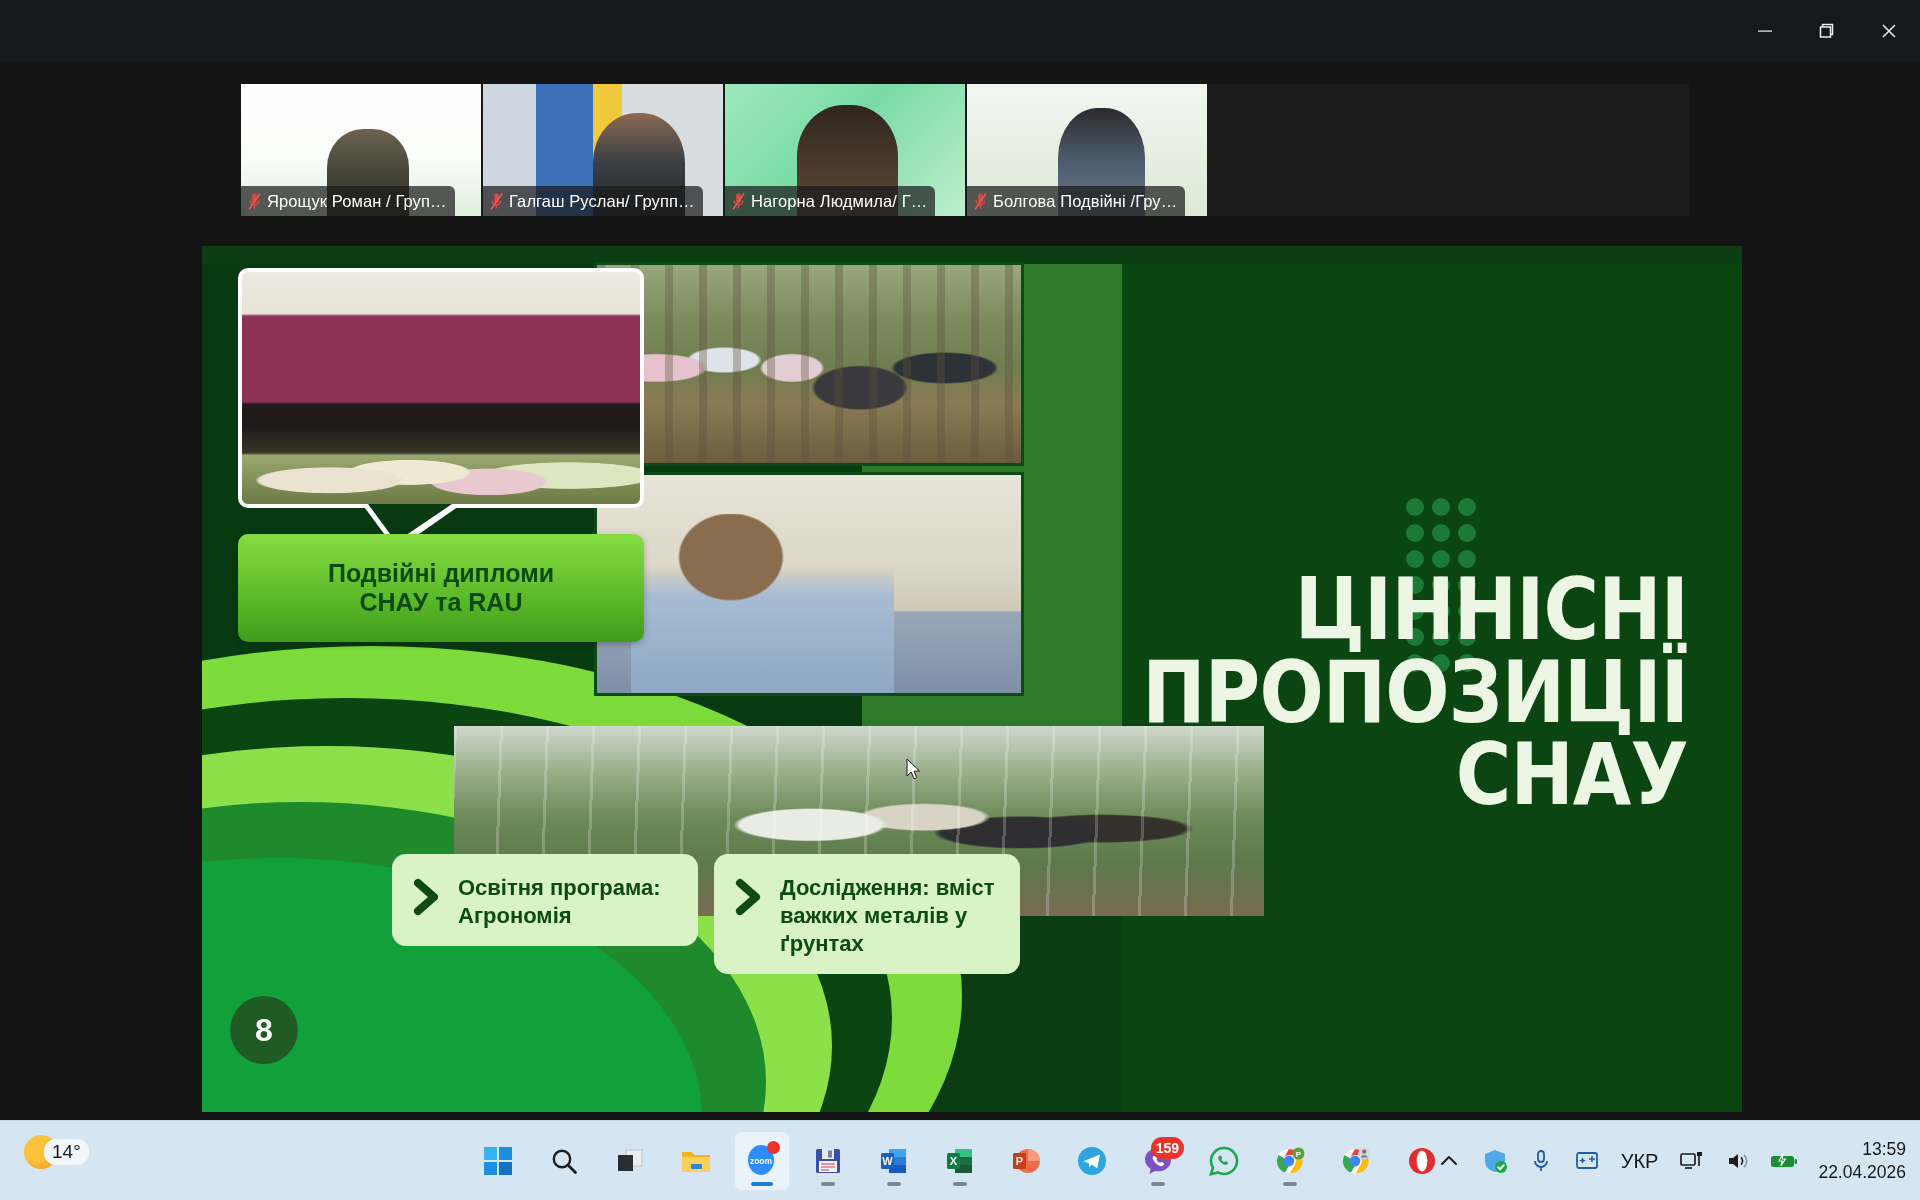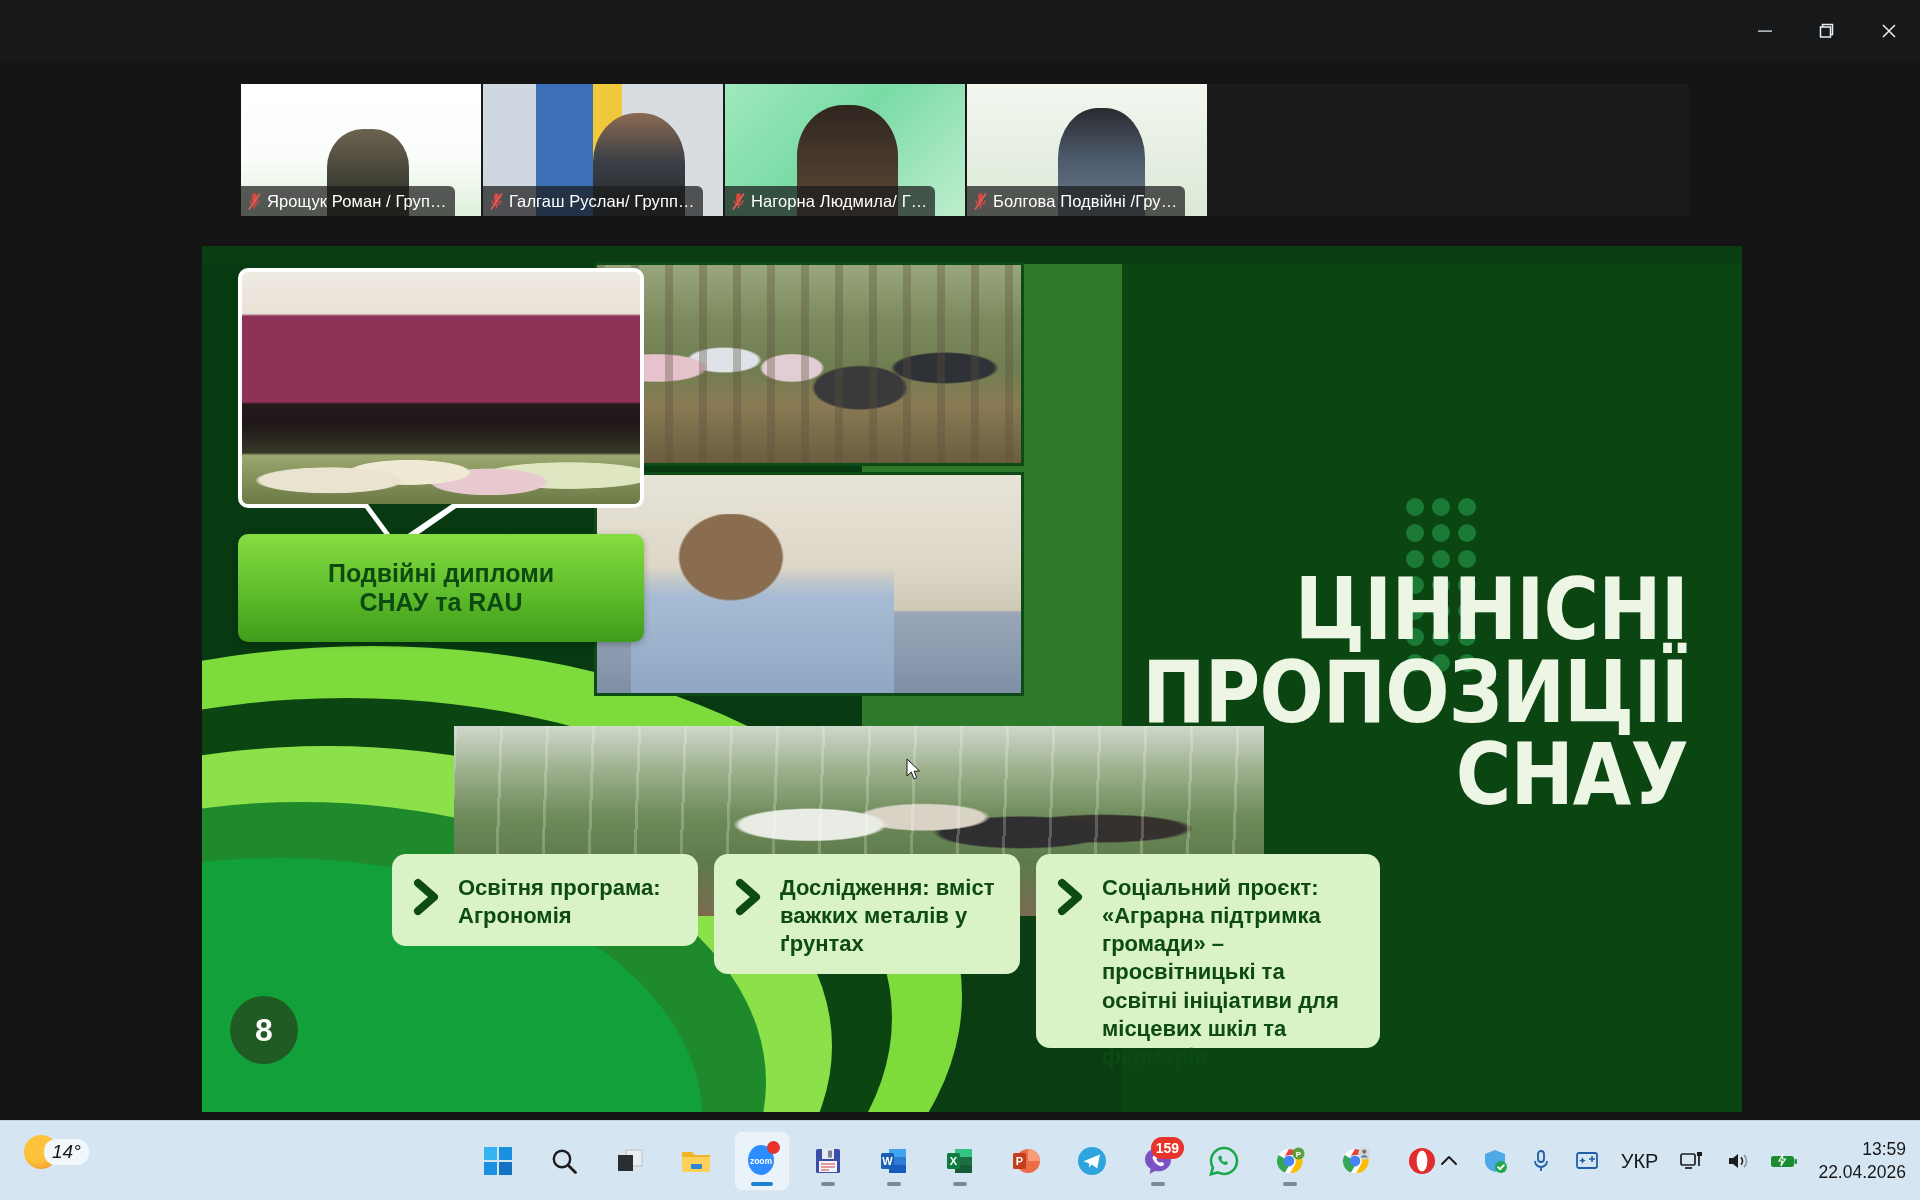--- a/index.html
+++ b/index.html
@@ -315,21 +315,21 @@
   }
 
   
   #taskbar {
     position:absolute; left:0; bottom:0; width:1920px; height:80px;
     background:#d5e6f2;
     border-top:1px solid #bcd3e4;
   }
   #weather {
     position:absolute; left:24px; top:14px;
-    display:flex; align-items:center; gap:4px;font-style:italic;
+    display:flex; align-items:center; gap:4px;
   }
   #weather .sun {
     width:34px; height:34px; border-radius:50%;
     background:radial-gradient(circle at 36% 34%,#fcc23a 0 46%,#f08a22 100%);
   }
   #weather .deg {
     position:relative; left:-18px;
     background:#f1f7fb; border-radius:12px;
     padding:2px 8px; font-size:19px; color:#1a1a1a;
   }
@@ -507,28 +507,20 @@
 
     <div class="icard" id="card-2">
       <span class="chev">
         <svg width="34" height="40" viewBox="0 0 34 40">
             <path d="M8 6 L24 20 L8 34" stroke="#0d4a14" stroke-width="8" stroke-linecap="round" stroke-linejoin="round" fill="none"></path>
           </svg>
       </span>
       <span class="txt">Дослідження: вміст важких металів у ґрунтах</span>
     </div>
 
-    <div class="icard" id="card-3">
-      <span class="chev">
-        <svg width="34" height="40" viewBox="0 0 34 40">
-            <path d="M8 6 L24 20 L8 34" stroke="#0d4a14" stroke-width="8" stroke-linecap="round" stroke-linejoin="round" fill="none"></path>
-          </svg>
-      </span>
-      <span class="txt">Соціальний проєкт: «Аграрна підтримка громади» – просвітницькі та освітні ініціативи для місцевих шкіл та фермерів</span>
-    </div>
 
     <div id="slide-number">8</div>
   </div>
 
   <div id="cursor">
     <svg width="16" height="24" viewBox="0 0 16 24">
       <path d="M1 1 L1 18 L5.2 14 L8 21 L10.8 19.7 L8.1 13.2 L13.5 13 Z" fill="#ffffff" stroke="#1a1a1a" stroke-width="1"></path>
     </svg>
   </div>
 </div>

